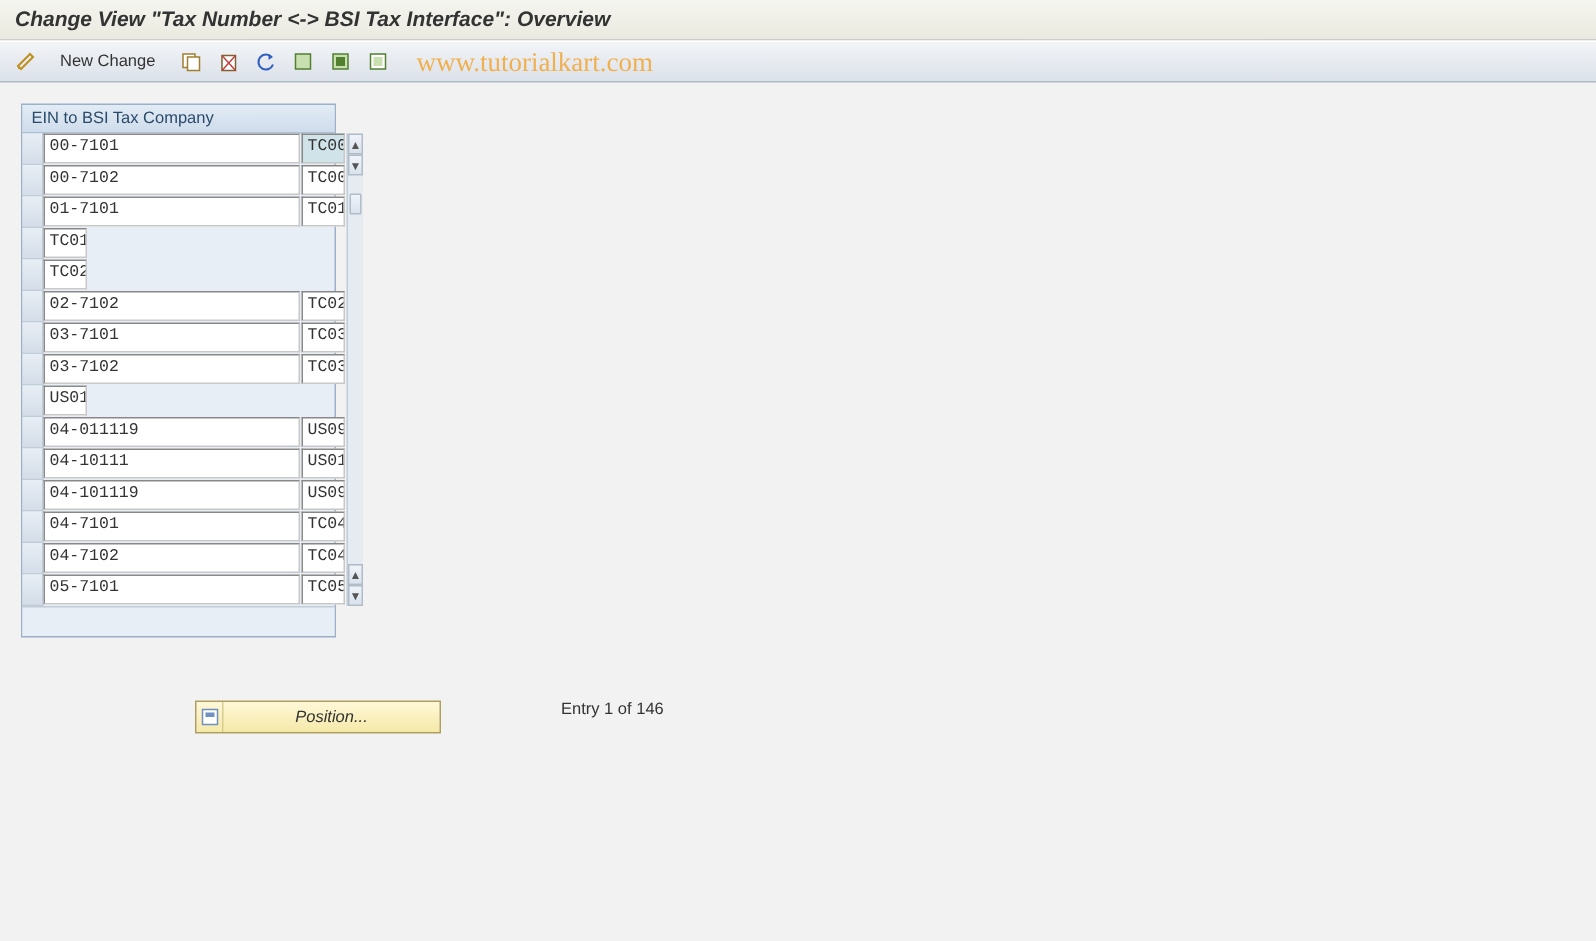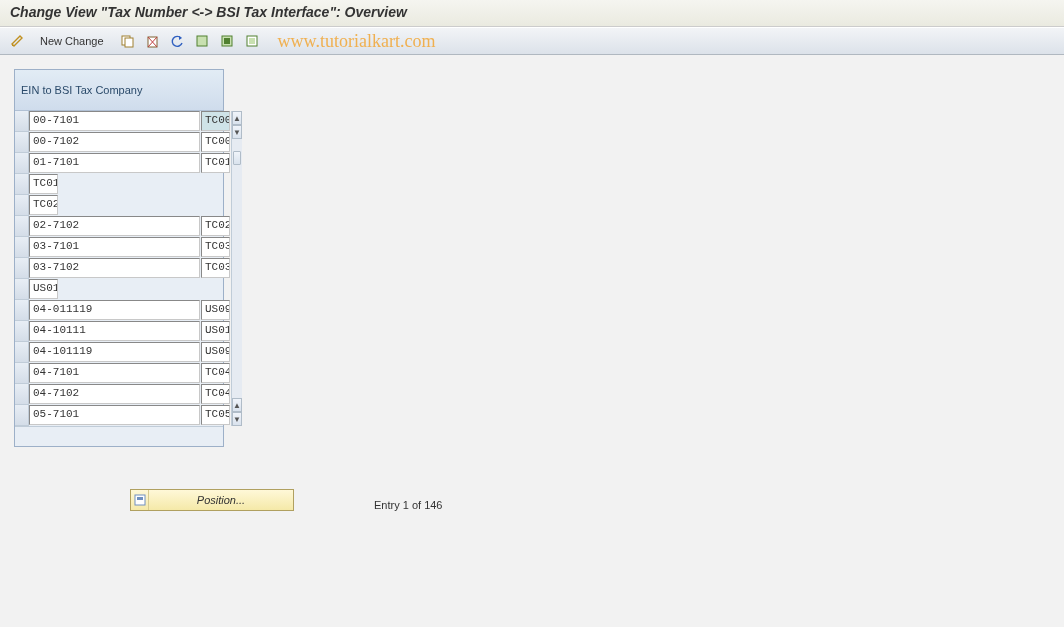--- a/index.html
+++ b/index.html
@@ -59,21 +59,21 @@
   .content {
     padding: 14px;
   }
   .table-container {
     width: 210px;
     border: 1px solid #9db0c8;
     background: #e8eef5;
   }
   .table-title {
     background: linear-gradient(to bottom, #e2ecf5, #cfdcec);
-    padding: 14px 6px;
+    padding: 3px 6px;
     font-size: 11px;
     color: #2a4a6a;
     border-bottom: 1px solid #b0c0d4;
   }
   .table-header-row {
     display: flex;
     background: linear-gradient(to bottom, #f0f4fa, #d9e2ed);
     border-bottom: 1px solid #b0c0d4;
     position: relative;
   }
@@ -157,21 +157,21 @@
     border-radius: 1px;
   }
   .table-footer {
     height: 20px;
     background: #e8eef5;
     border-top: 1px solid #c0ccd8;
   }
   .position-row {
     margin-top: 42px;
     display: flex;
-    align-items: flex-end;
+    align-items: flex-start;
     padding-left: 116px;
   }
   .position-btn {
     display: flex;
     align-items: center;
     background: linear-gradient(to bottom, #fff8d8, #f5e9a8);
     border: 1px solid #b0a060;
     width: 164px;
     height: 22px;
     cursor: pointer;

